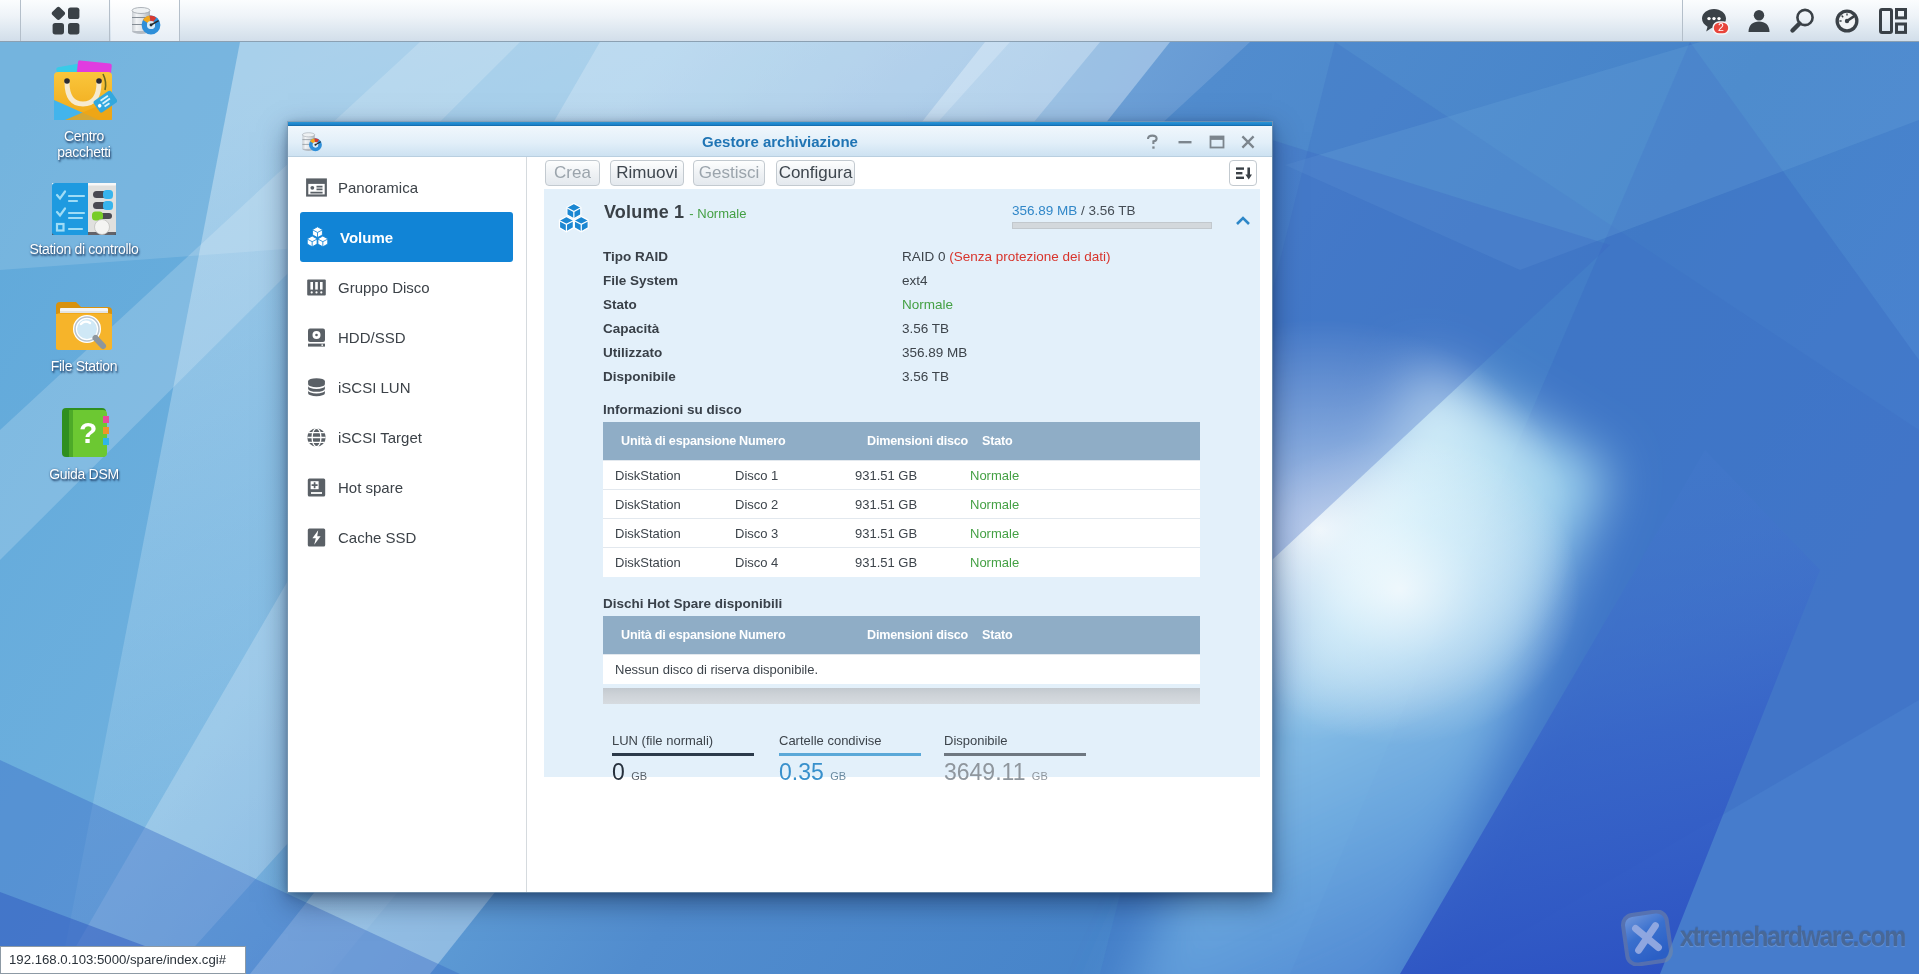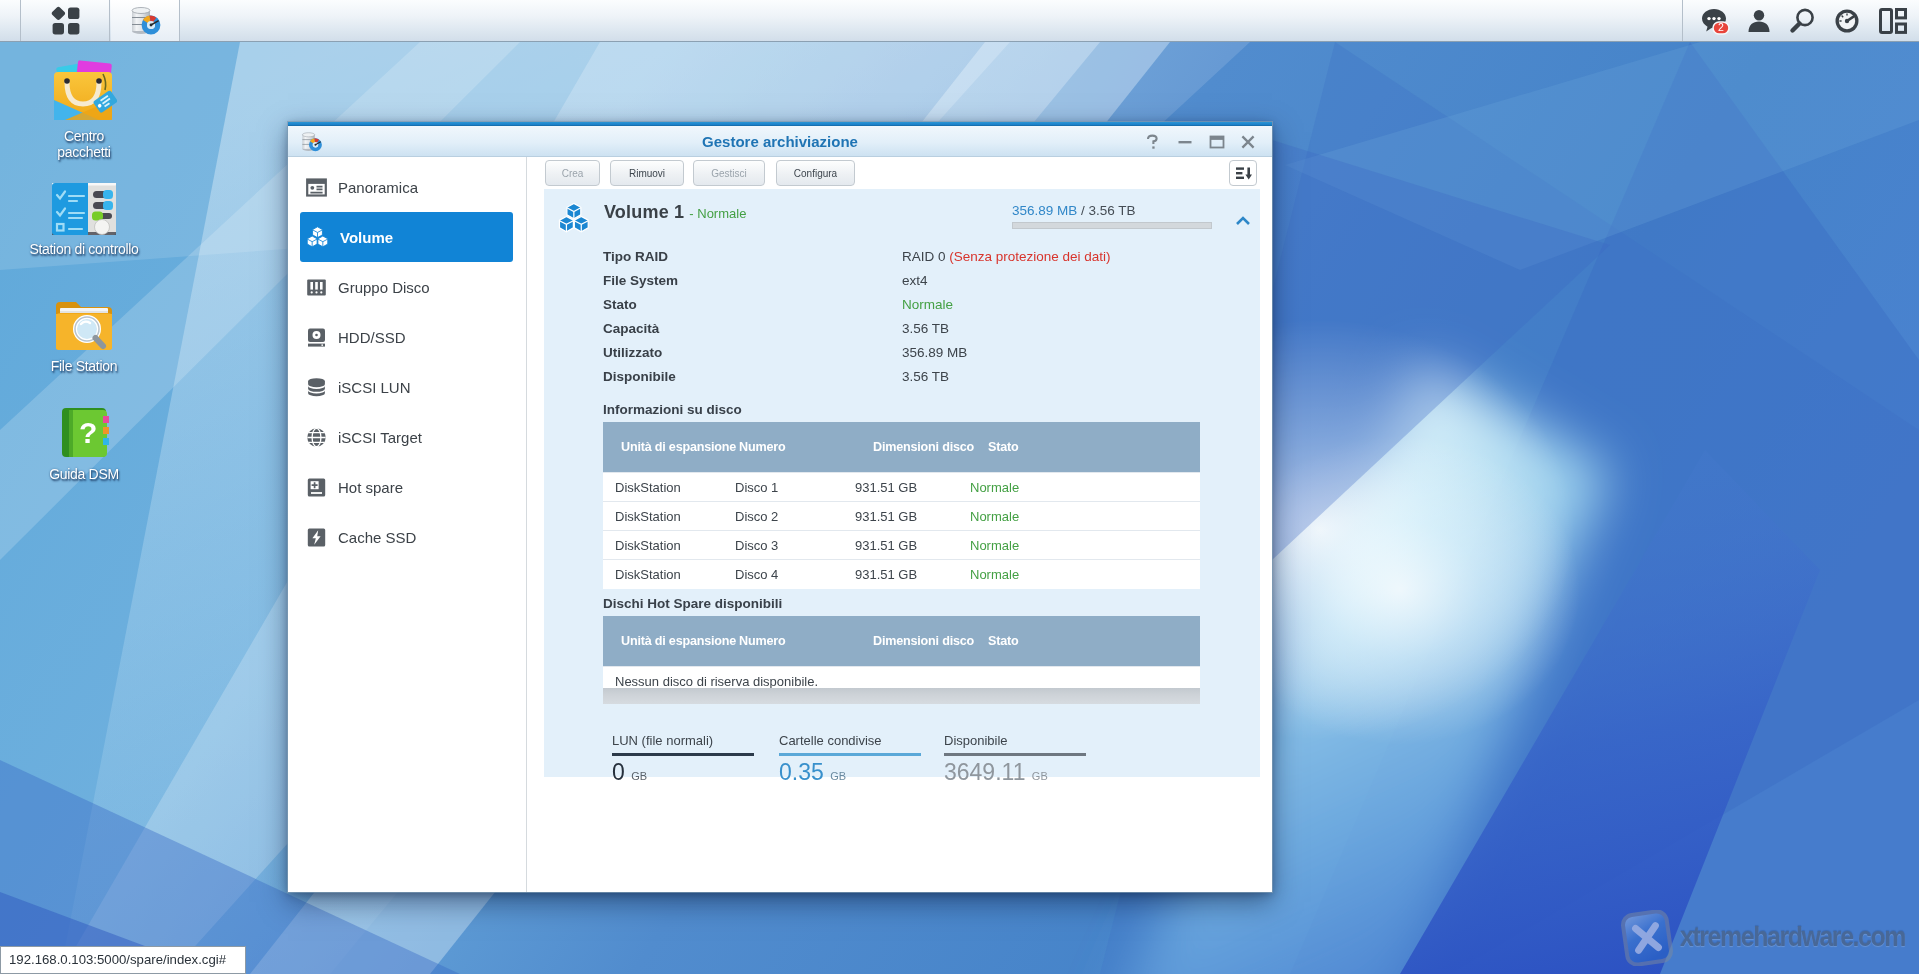--- a/index.html
+++ b/index.html
@@ -32,40 +32,40 @@
 #win-ico { position:absolute; left:13px; top:5px; }
 .capbtn { position:absolute; top:7px; width:18px; height:18px; color:#7c858d; }
 
 #sidebar { position:absolute; left:0; top:35px; width:239px; height:735px; background:#fff; border-right:1px solid #d5dade; }
 .sbitem { position:absolute; left:12px; width:213px; height:50px; display:flex; align-items:center; color:#3c4248; font-size:15px; }
 .sbitem svg { margin:0 11px 0 6px; flex:none; }
 .sbitem.sel { background:#1184d6; border-radius:3px; color:#ffffff; font-weight:bold; }
 
 #content { position:absolute; left:240px; top:35px; width:744px; height:735px; background:#fff; }
 .toolbtn { position:absolute; top:3px; height:26px; border:1px solid #c3cad0; border-radius:4px;
-  background:linear-gradient(180deg,#fdfefe,#eef1f4 55%,#e4e9ee); color:#3e464e; font-size:10px;
+  background:linear-gradient(180deg,#fdfefe,#eef1f4 55%,#e4e9ee); color:#3e464e; font-size:17px;
   display:flex; align-items:center; justify-content:center; }
 .toolbtn.dis { color:#9ba4ac; }
 #sortbtn { position:absolute; right:15px; top:3px; width:28px; height:26px; border:1px solid #c3cad0;
   border-radius:4px; background:#fff; display:flex; align-items:center; justify-content:center; }
 #panel { position:absolute; left:16px; top:32px; width:716px; height:588px; background:#e3f0fa; }
 #panel .hdr-cubes { position:absolute; left:13px; top:13px; }
 #vol-title { position:absolute; left:60px; top:13px; font-size:18px; color:#3a4147; }
 #vol-title b { letter-spacing:.2px; }
 #vol-title .norm { font-size:13px; color:#44a044; font-weight:normal; }
 #usage-txt { position:absolute; left:468px; top:14px; font-size:13.5px; color:#454d55; }
 #usage-txt .b { color:#3187c8; }
 #pbar { position:absolute; left:468px; top:33px; width:200px; height:7px; background:#d3d8dc; border:1px solid #c2c8cd; }
 #chev { position:absolute; left:691px; top:26px; }
 .drow { position:absolute; left:59px; font-size:13.5px; color:#3d444b; }
 .drow .lab { display:inline-block; width:299px; font-weight:bold; color:#394048; }
 .sect { position:absolute; left:59px; font-size:13.5px; font-weight:bold; color:#39414a; }
 table.dtab { position:absolute; left:59px; width:597px; border-collapse:collapse; table-layout:fixed; font-size:13px; background:#fff; }
 table.dtab th { font-size:12.6px; letter-spacing:-0.2px; }
-table.dtab th { background:#8fadc6; color:#fff; font-weight:bold; text-align:left; height:27px; padding:18px; white-space:nowrap; }
+table.dtab th { background:#8fadc6; color:#fff; font-weight:bold; text-align:left; height:27px; padding:12px; white-space:nowrap; }
 table.dtab td { height:29px; padding:0; color:#3d444b; border-top:1px solid #e2e8ee; }
 table.dtab .grn { color:#44a044; }
 #graybar { position:absolute; left:59px; top:499px; width:597px; height:16px;
   background:linear-gradient(180deg,#c3c9cf,#ced3d8 45%,#d6dbe0); }
 .stat { position:absolute; top:544px; font-size:13px; color:#3d444b; }
 .stat .rule { height:3px; margin-top:5px; }
 .stat .num { font-size:23px; line-height:22px; margin-top:5px; }
 .stat .gb { font-size:11px; }
 
 #urltip { position:absolute; left:0; top:946px; width:246px; height:28px; background:#fff;

